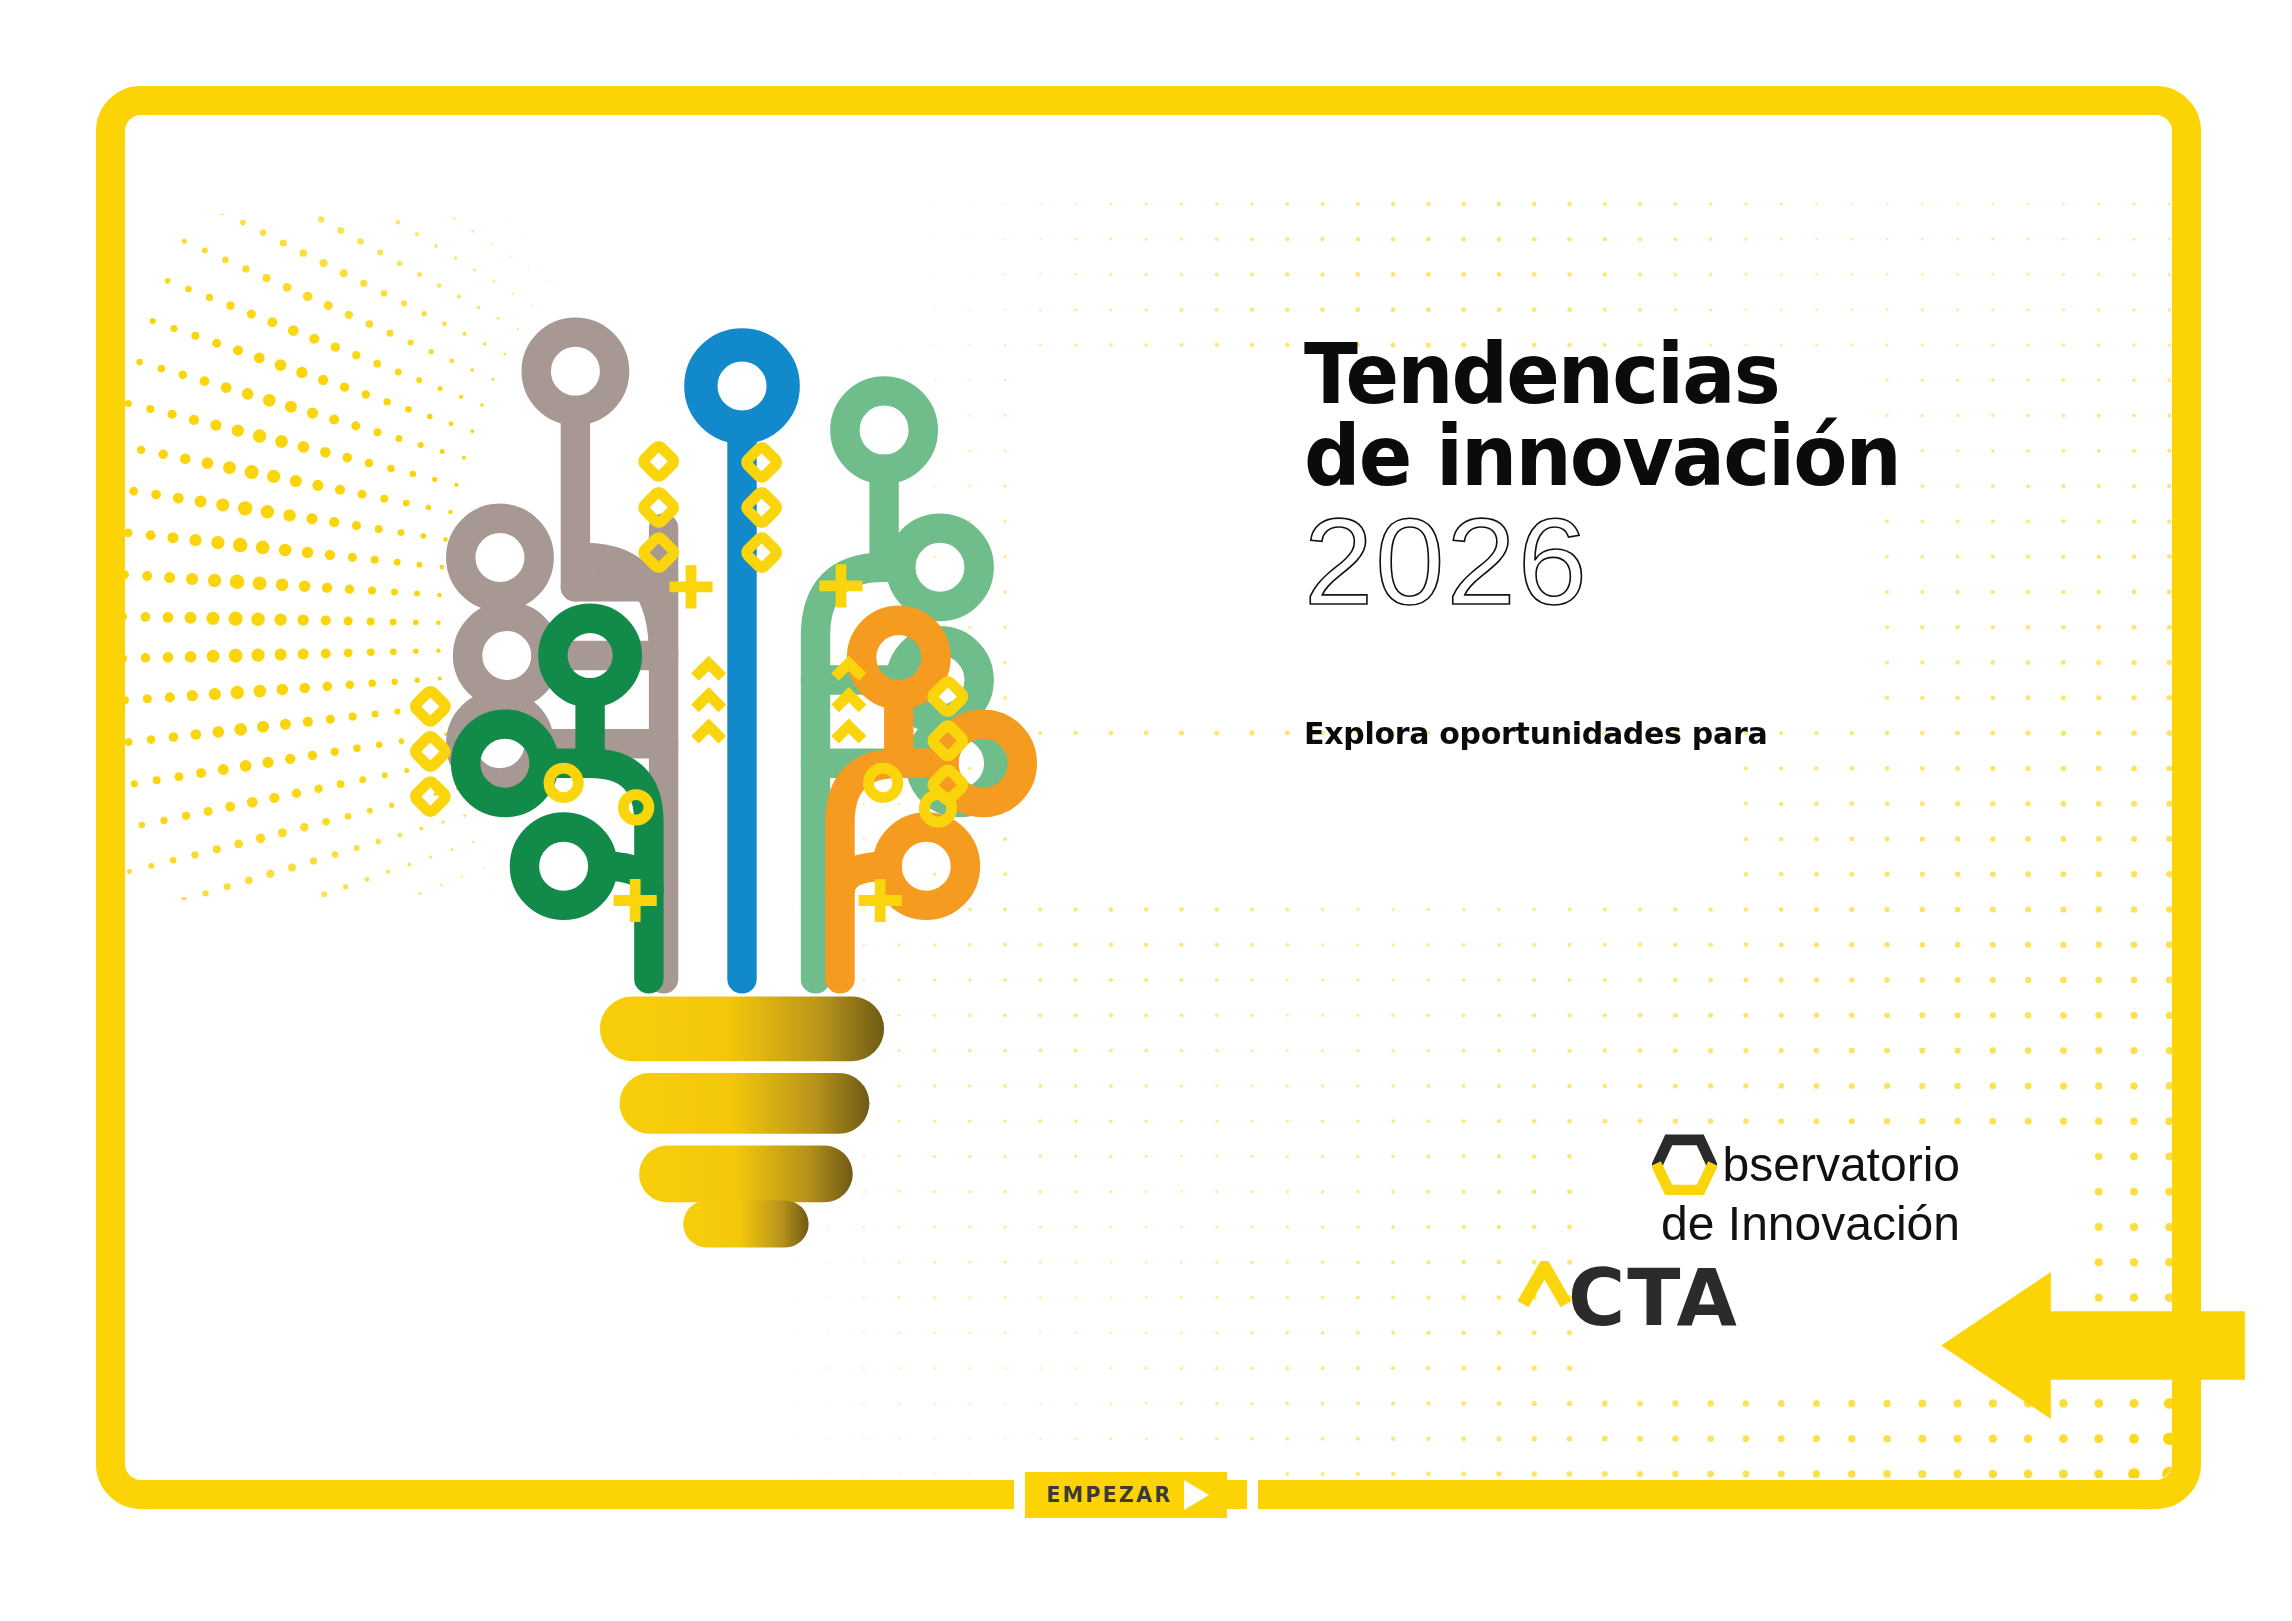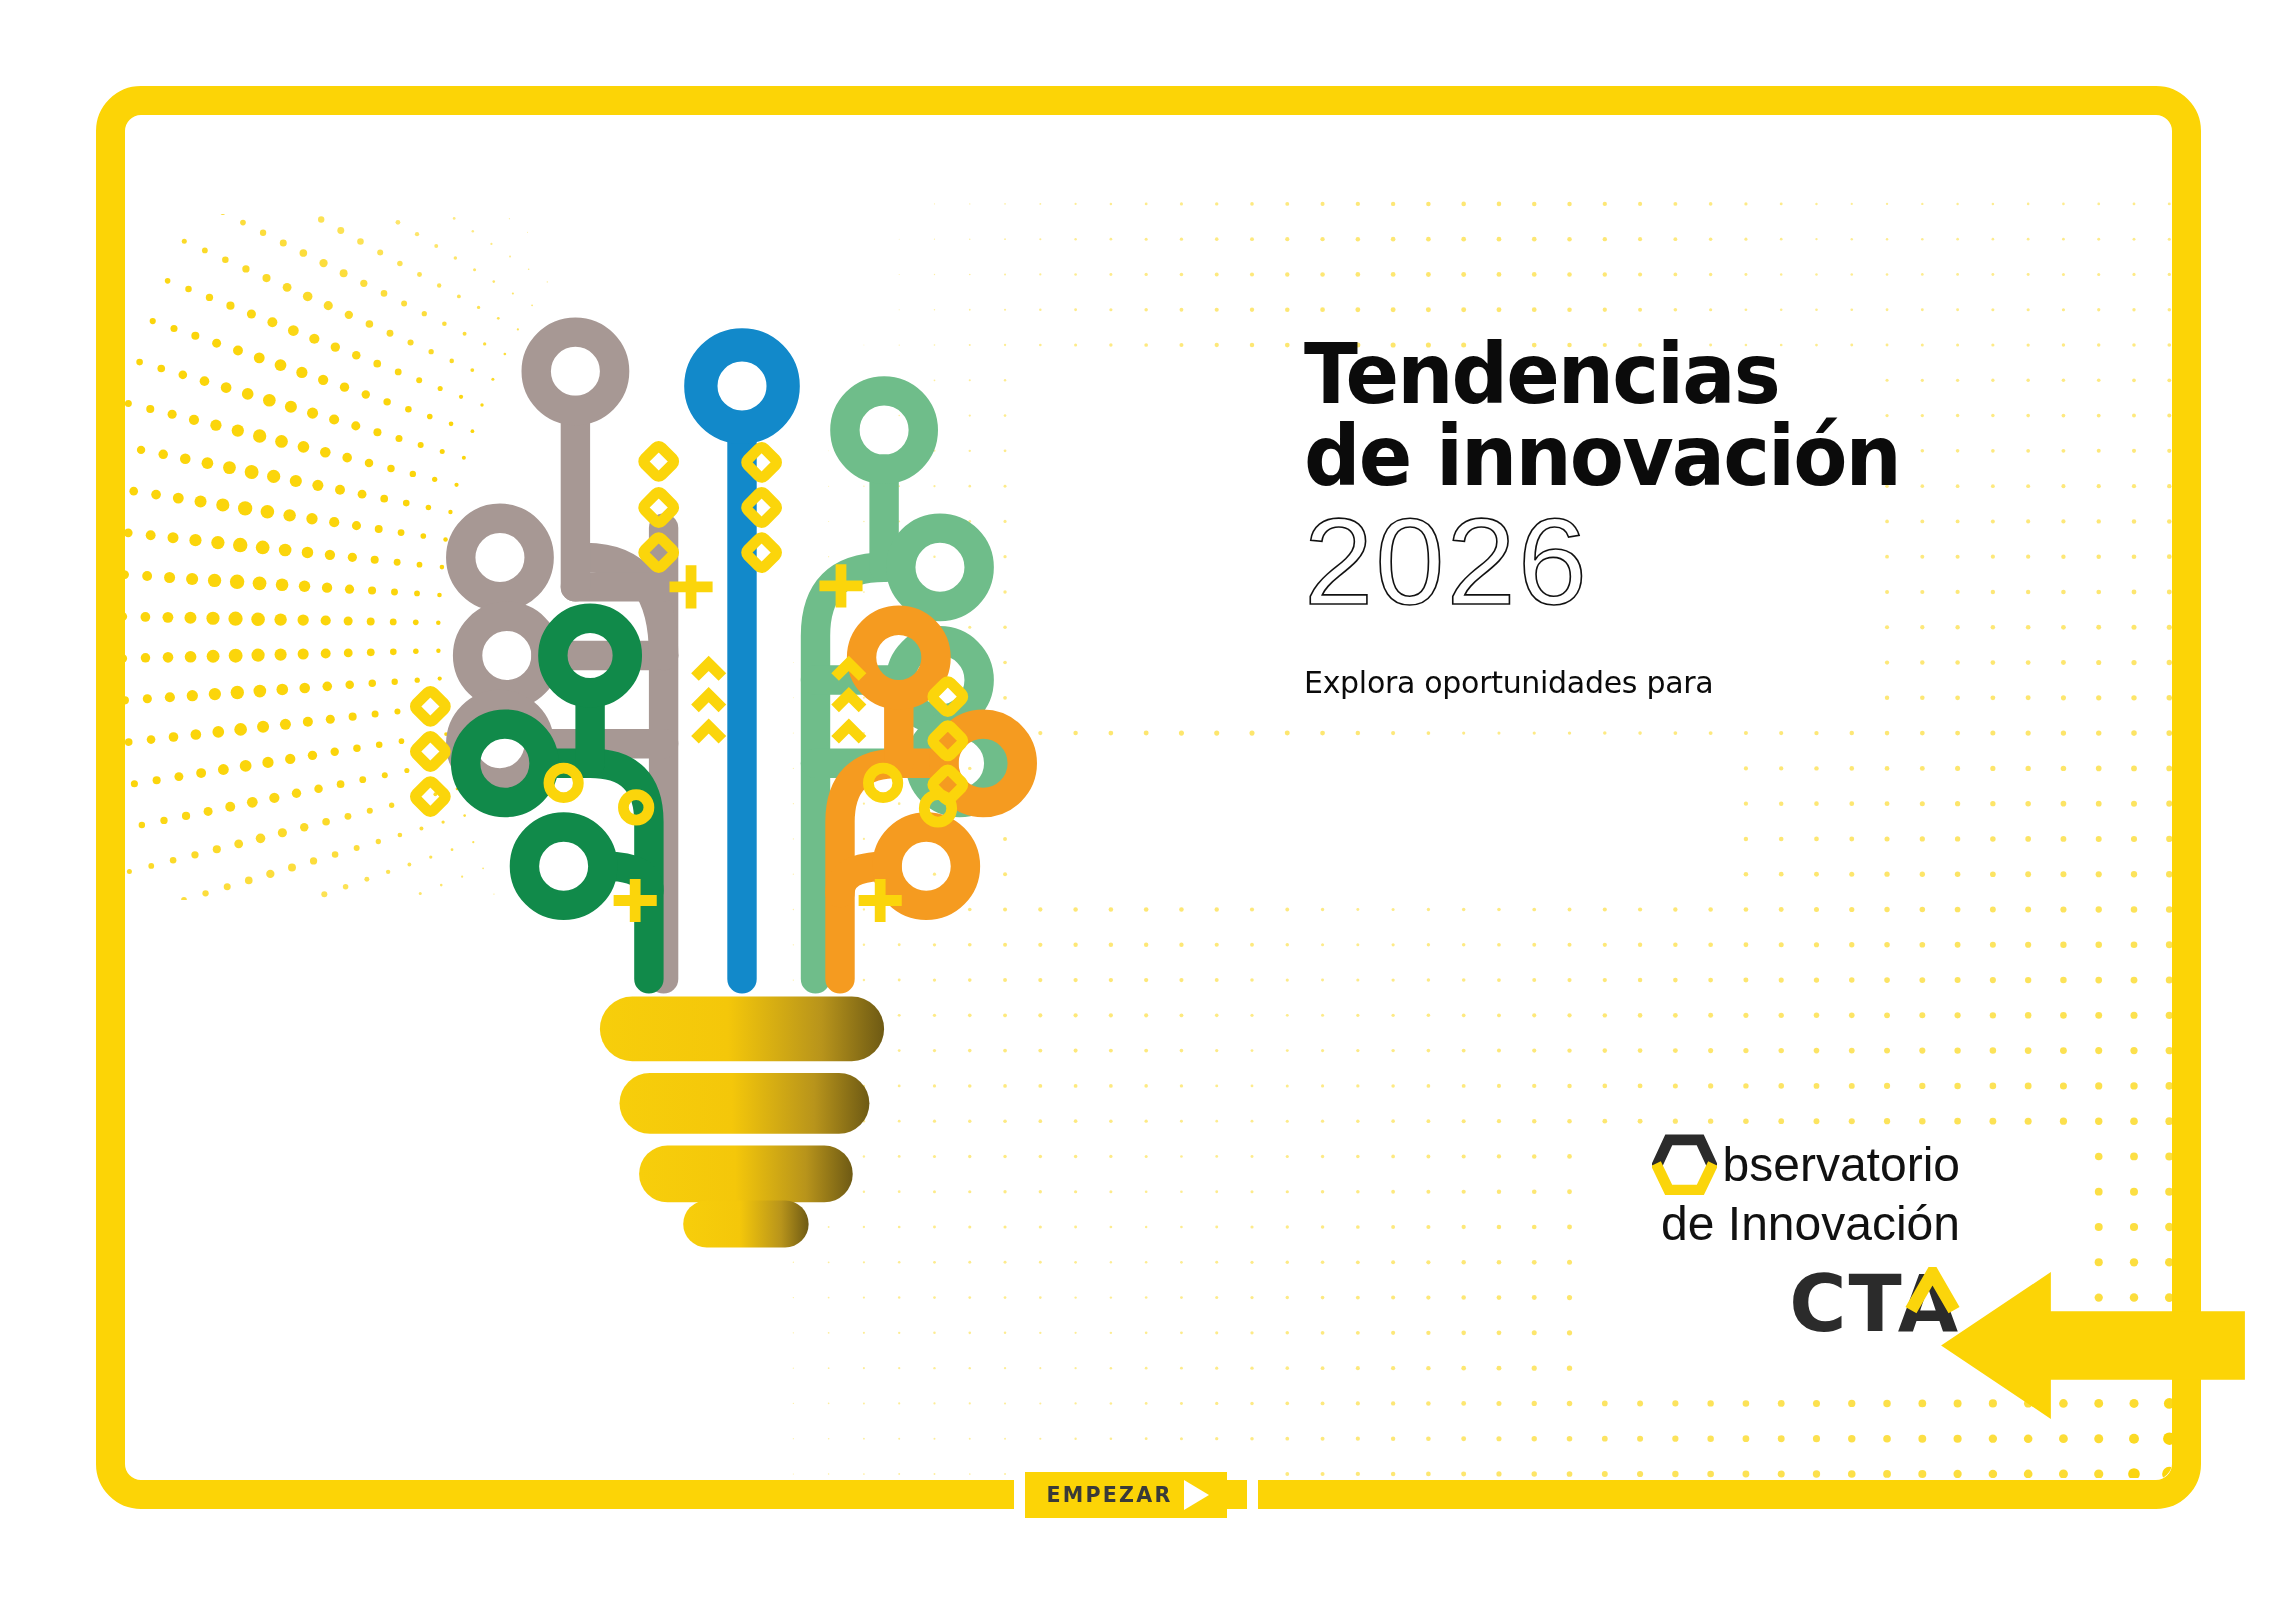--- a/index.html
+++ b/index.html
@@ -47,42 +47,42 @@
     line-height:1.02;
     color:#111;
     margin-top:2px;
     letter-spacing:2px;
     -webkit-text-stroke:1.6px #111;
     color:transparent;
     transform:scaleX(1.02);
     transform-origin:left center;
   }
   #subtitle{
-    position:absolute;left:1304px;top:663px;width:627px;
+    position:absolute;left:1304px;top:714px;width:627px;
     font-family:"DejaVu Sans",sans-serif;
-    font-weight:normal;
+    font-weight:bold;
     font-size:30px;
     line-height:1.30;
     letter-spacing:-0.3px;
     color:#0b0b0b;
   }
 
   
   #logo{position:absolute;left:1568px;top:1132px;width:392px;text-align:right;}
   .logo-row1{display:flex;align-items:center;justify-content:flex-end;height:65px;}
   .hexmark{width:65px;height:61px;margin-right:5.9px;position:relative;flex:0 0 auto;}
   .logo-word{
     font-family:"Liberation Sans",sans-serif;
     font-size:48px;color:#111;letter-spacing:0px;line-height:1;
   }
   .logo-row2{
     font-family:"Liberation Sans",sans-serif;
     font-size:48px;color:#111;line-height:1.14;text-align:right;
   }
-  #ctaMark{display:flex;justify-content:flex-end;align-items:flex-end;margin-top:15px;height:76px;}
+  #ctaMark{display:flex;align-items:flex-end;margin-top:9px;height:76px;}
   .cta-letters{
     font-family:"DejaVu Sans",sans-serif;font-weight:bold;font-size:78px;
     color:#2b2b2b;letter-spacing:2px;line-height:1;position:relative;
   }
 
   
   #arrow{position:absolute;left:1941px;top:1272px;width:304px;height:147px;}
 
   
   #empezar{

